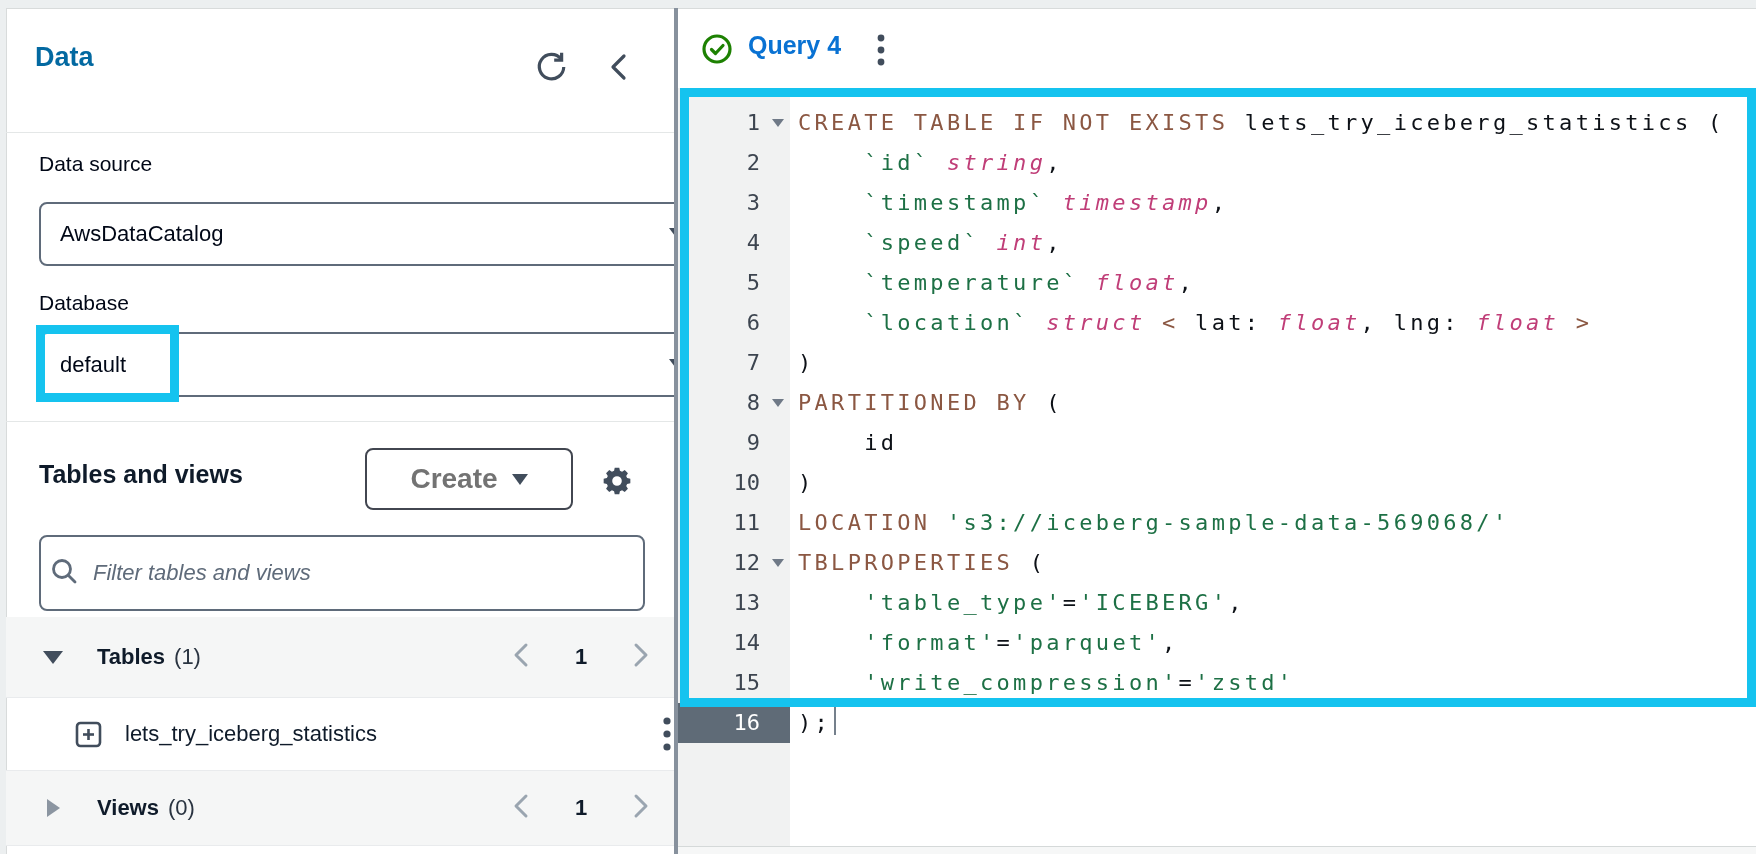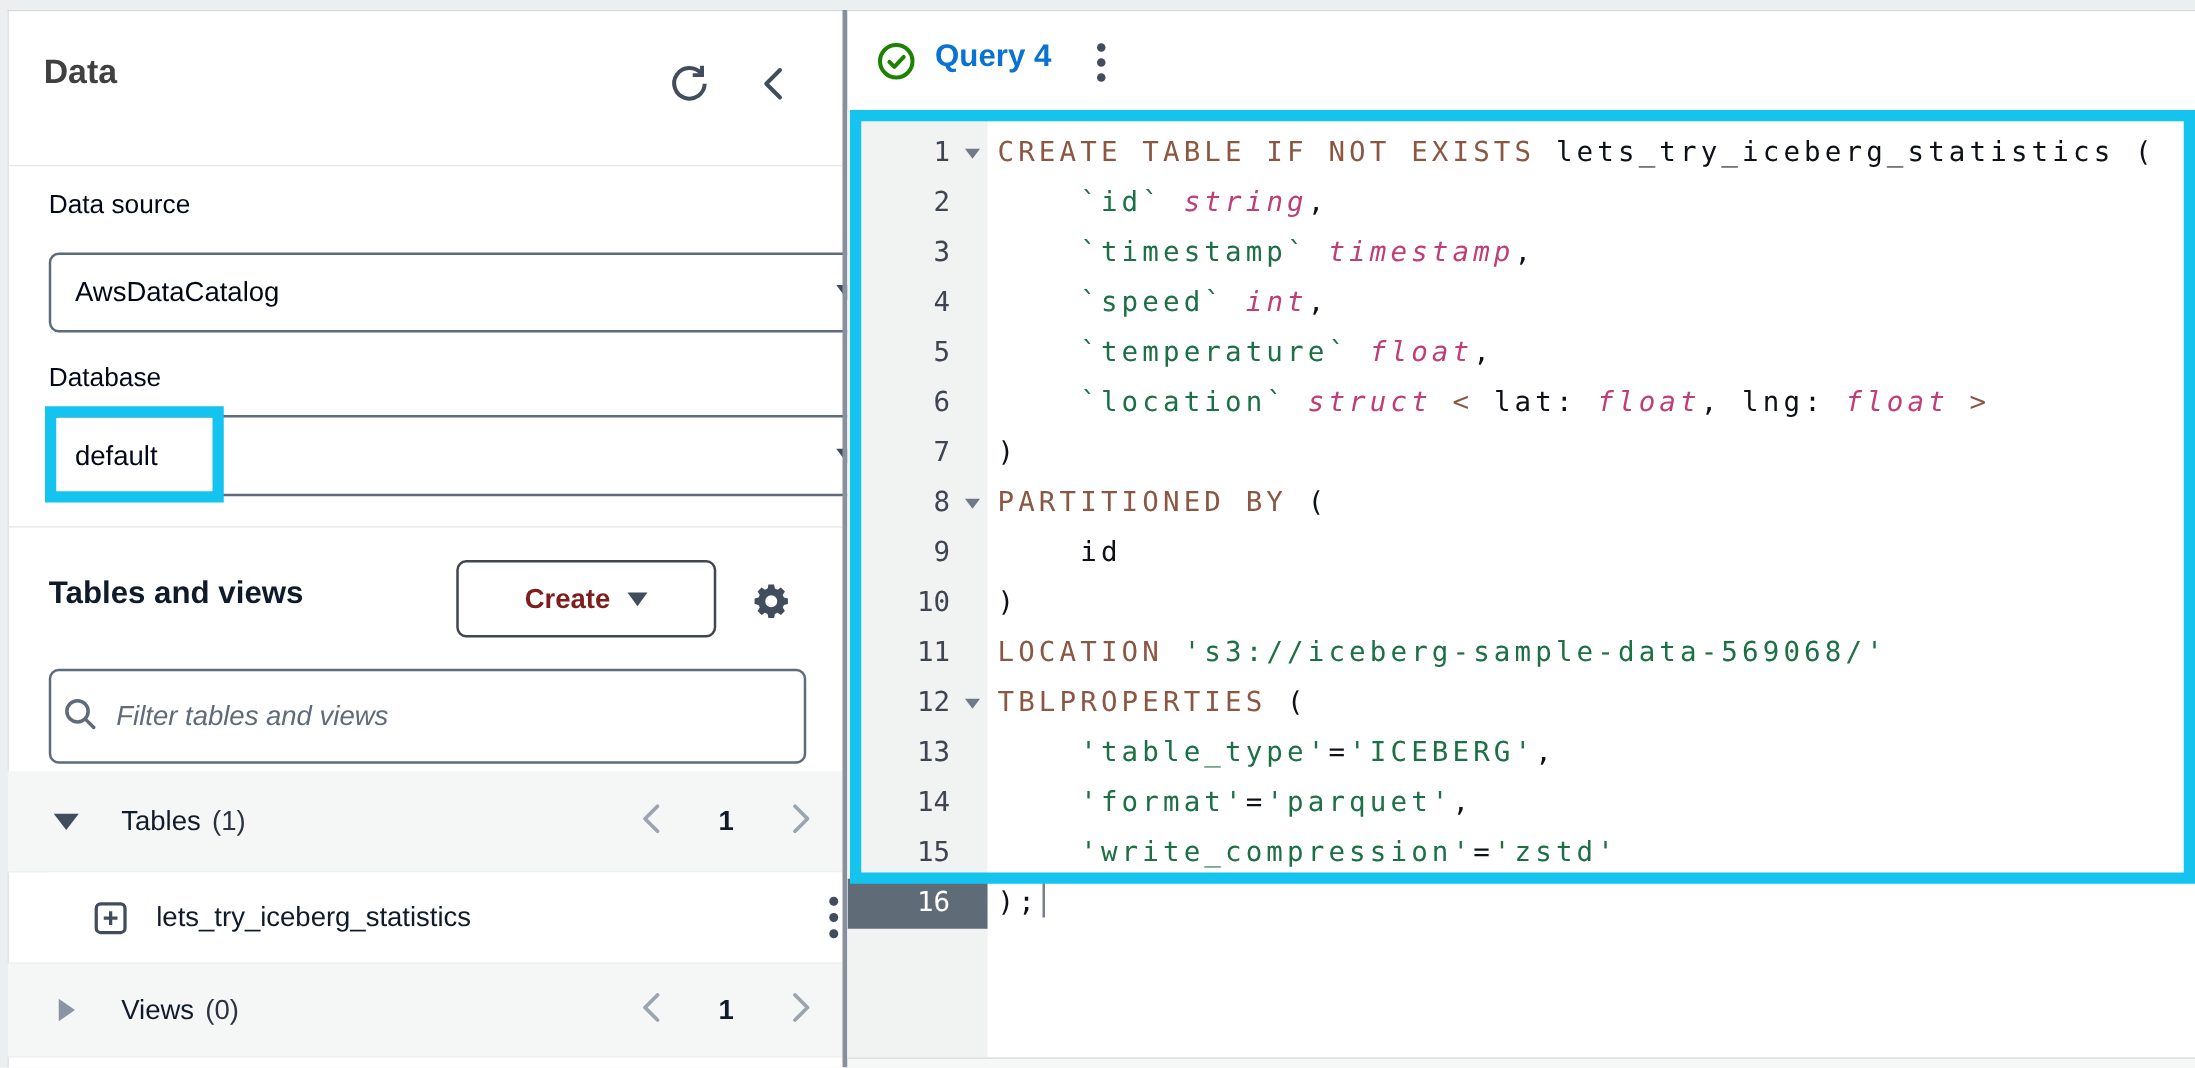--- a/index.html
+++ b/index.html
@@ -11,51 +11,51 @@
     -webkit-font-smoothing:antialiased;
   }
   .abs{position:absolute;}
 
   
   .sidebar-panel{left:6px;top:8px;width:668px;height:846px;background:#fff;border-left:1px solid #d8dbdb;border-top:1px solid #d8dbdb;}
   .split-divider{left:674px;top:8px;width:4px;height:846px;background:#87919d;}
   .editor-panel{left:678px;top:8px;width:1078px;height:838px;background:#fff;border-top:1px solid #d8dbdb;}
 
   
-  .data-title{left:35px;top:42px;font-size:27px;font-weight:bold;color:#404040;}
+  .data-title{left:35px;top:42px;font-size:27px;font-weight:bold;color:#0369a1;}
   .icon-btn{display:flex;align-items:center;justify-content:center;cursor:pointer;background:none;border:none;padding:0;}
   .hdr-divider{left:6px;width:668px;height:1px;background:#e4e7e7;}
   .fld-label{left:39px;font-size:21px;color:#000716;}
   .select{
     left:39px;width:672px;height:64px;background:#fff;
     border:2px solid #5f6b7a;border-radius:8px;box-sizing:border-box;
     display:flex;align-items:center;padding:0 22px 0 19px;cursor:pointer;
   }
   .select .sel-val{font-size:22px;color:#000716;flex:1;}
   .caret-down{width:0;height:0;border-left:9px solid transparent;border-right:9px solid transparent;border-top:12px solid #414d5c;}
   .section-heading{left:39px;font-size:25px;font-weight:bold;color:#0f1b2a;}
   .create-btn{
     left:365px;top:448px;width:208px;height:62px;box-sizing:border-box;
     border:2px solid #424650;border-radius:8px;background:#fff;cursor:pointer;
     display:flex;align-items:center;justify-content:center;gap:14px;
   }
-  .create-btn .lbl{font-size:22px;font-weight:bold;color:#7f1d1d;}
+  .create-btn .lbl{font-size:28px;font-weight:bold;color:#737373;}
   .create-btn .caret-down{border-left-width:8px;border-right-width:8px;border-top-width:11px;}
   .filter-input{
     left:39px;top:535px;width:606px;height:76px;box-sizing:border-box;
     border:2px solid #5f6b7a;border-radius:8px;background:#fff;
     display:flex;align-items:center;padding:0 8px;gap:14px;
   }
   .filter-input .ph{font-size:22px;font-style:italic;color:#5f6b7a;}
   .row-divider{left:6px;width:668px;height:1px;background:#e9ebed;}
   .section-row{left:6px;width:668px;background:#f5f6f6;display:flex;align-items:center;}
   .item-row{left:6px;width:668px;background:#fff;display:flex;align-items:center;}
   .tri-down{width:0;height:0;border-left:10px solid transparent;border-right:10px solid transparent;border-top:13px solid #414d5c;}
   .tri-right{width:0;height:0;border-top:9px solid transparent;border-bottom:9px solid transparent;border-left:13px solid #8b95a1;}
-  .sec-label{font-size:22px;font-weight:normal;color:#0f1b2a;}
+  .sec-label{font-size:22px;font-weight:bold;color:#0f1b2a;}
   .sec-count{font-size:22px;color:#2a3441;}
   .pagination{position:absolute;left:505px;width:140px;display:flex;align-items:center;justify-content:space-between;}
   .page-num{font-size:22px;font-weight:bold;color:#0f1b2a;}
   .tbl-name{font-size:22px;color:#0f1b2a;}
 
   
   .annot{border:9px solid #15c3ef;box-sizing:border-box;pointer-events:none;z-index:30;}
   .annot-db{left:36px;top:325px;width:143px;height:77px;}
   .annot-editor{left:680px;top:88px;width:1076px;height:619px;}
 

